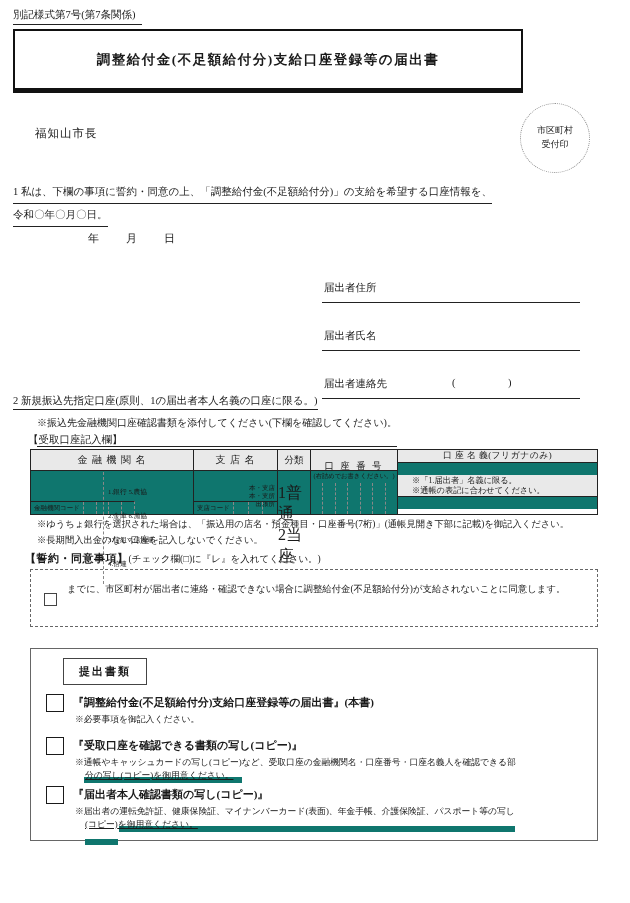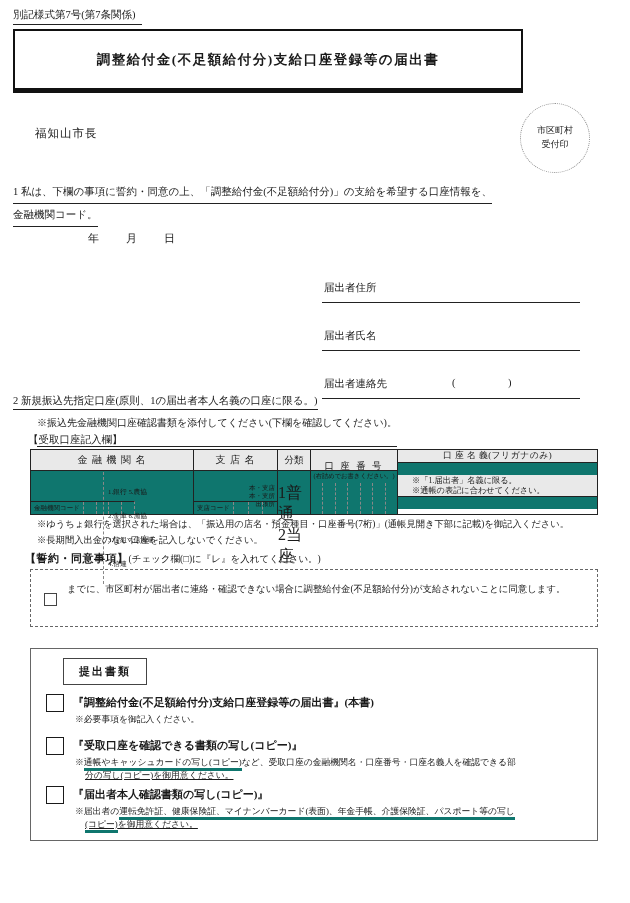--- a/index.html
+++ b/index.html
@@ -1,21 +1,21 @@
 <!DOCTYPE html>
 <html><head>
 <meta charset="utf-8">
 <style>
   html,body{margin:0;padding:0;background:#fff;}
   .page{
     position:relative;width:630px;height:903px;background:#ffffff;overflow:hidden;
     font-family:"Liberation Serif","DejaVu Serif",serif;color:#1a1a1a;
   }
   .abs{position:absolute;}
-  .u{border-bottom:3px solid #0f766e;padding-bottom:1px;}
+  .u{border-bottom:6px solid #0f766e;padding-bottom:10px;}
 
   
   .form-number{left:13px;top:8px;font-size:10.5px;border-bottom:1px solid #222;padding:0 6px 2px 0;}
   .title-box{left:13px;top:29px;width:506px;height:57px;border:2px solid #111;border-bottom-width:5px;
     display:flex;align-items:center;justify-content:center;font-size:13.5px;font-weight:600;letter-spacing:1.5px;}
   .addressee{left:35px;top:126px;font-size:11.5px;letter-spacing:1px;}
   .stamp{left:520px;top:103px;width:68px;height:68px;border:1.5px dotted #8a8a8a;border-radius:50%;
     display:flex;flex-direction:column;align-items:center;justify-content:center;font-size:9px;line-height:1.55;color:#222;}
 
   
@@ -91,21 +91,21 @@
 
   <div class="abs addressee">福知山市長</div>
 
   <div class="abs stamp">
     <span>市区町村</span>
     <span>受付印</span>
   </div>
 
   <div class="abs intro">
     <span>1 私は、下欄の事項に誓約・同意の上、「調整給付金(不足額給付分)」の支給を希望する口座情報を、</span>
-    <span>金融機関コード。</span>
+    <span>令和〇年〇月〇日。</span>
   </div>
 
   <div class="abs date-row">
     <span>年</span>
     <span>月</span>
     <span>日</span>
   </div>
 
   <div class="abs field-row" style="top:281px;">
     <span class="lbl">届出者住所</span>

